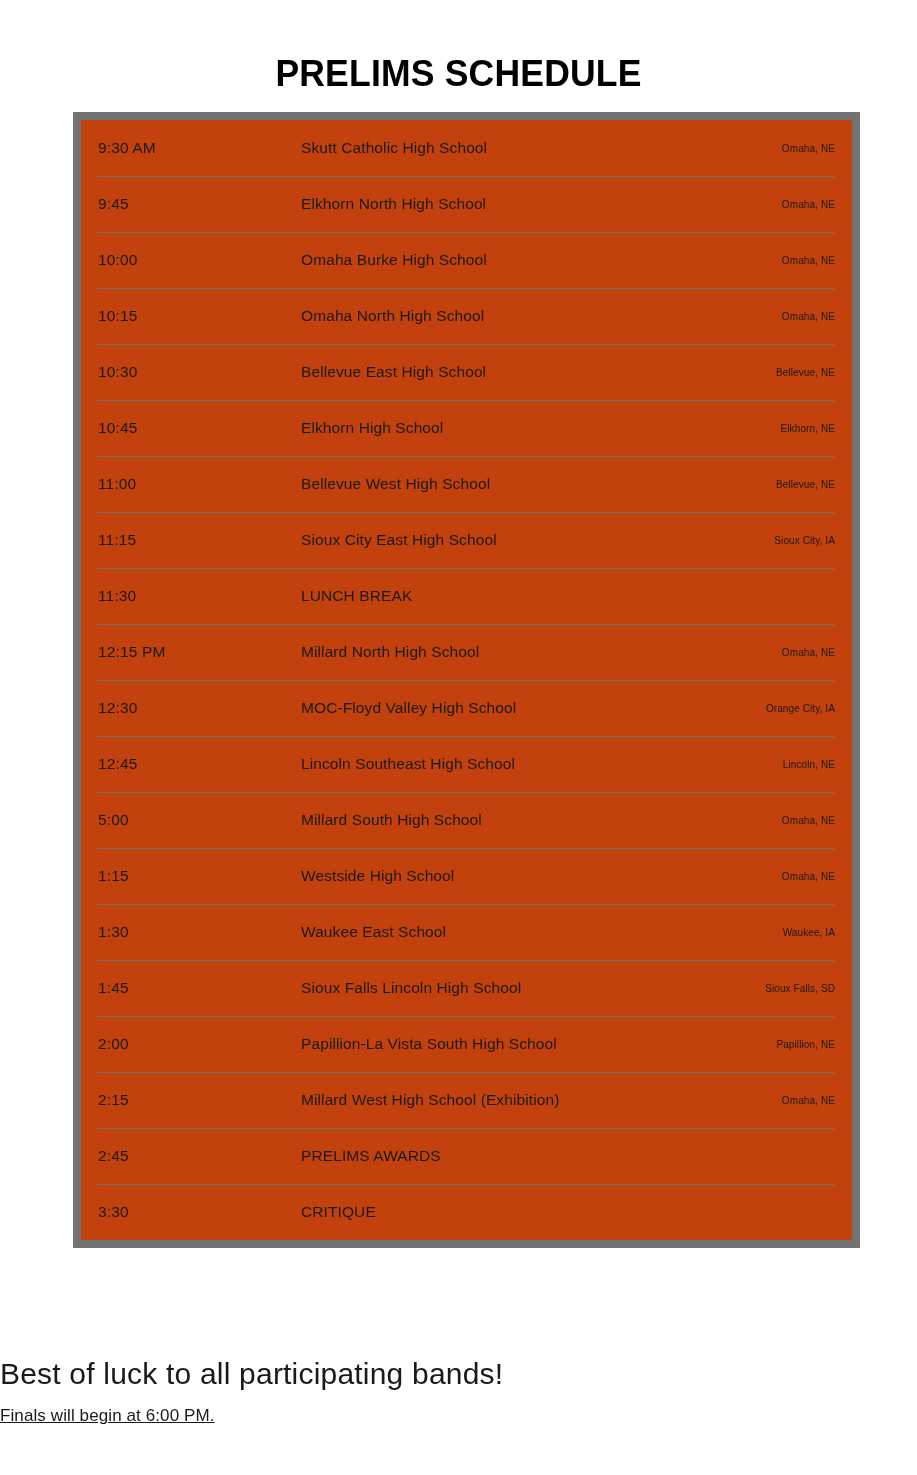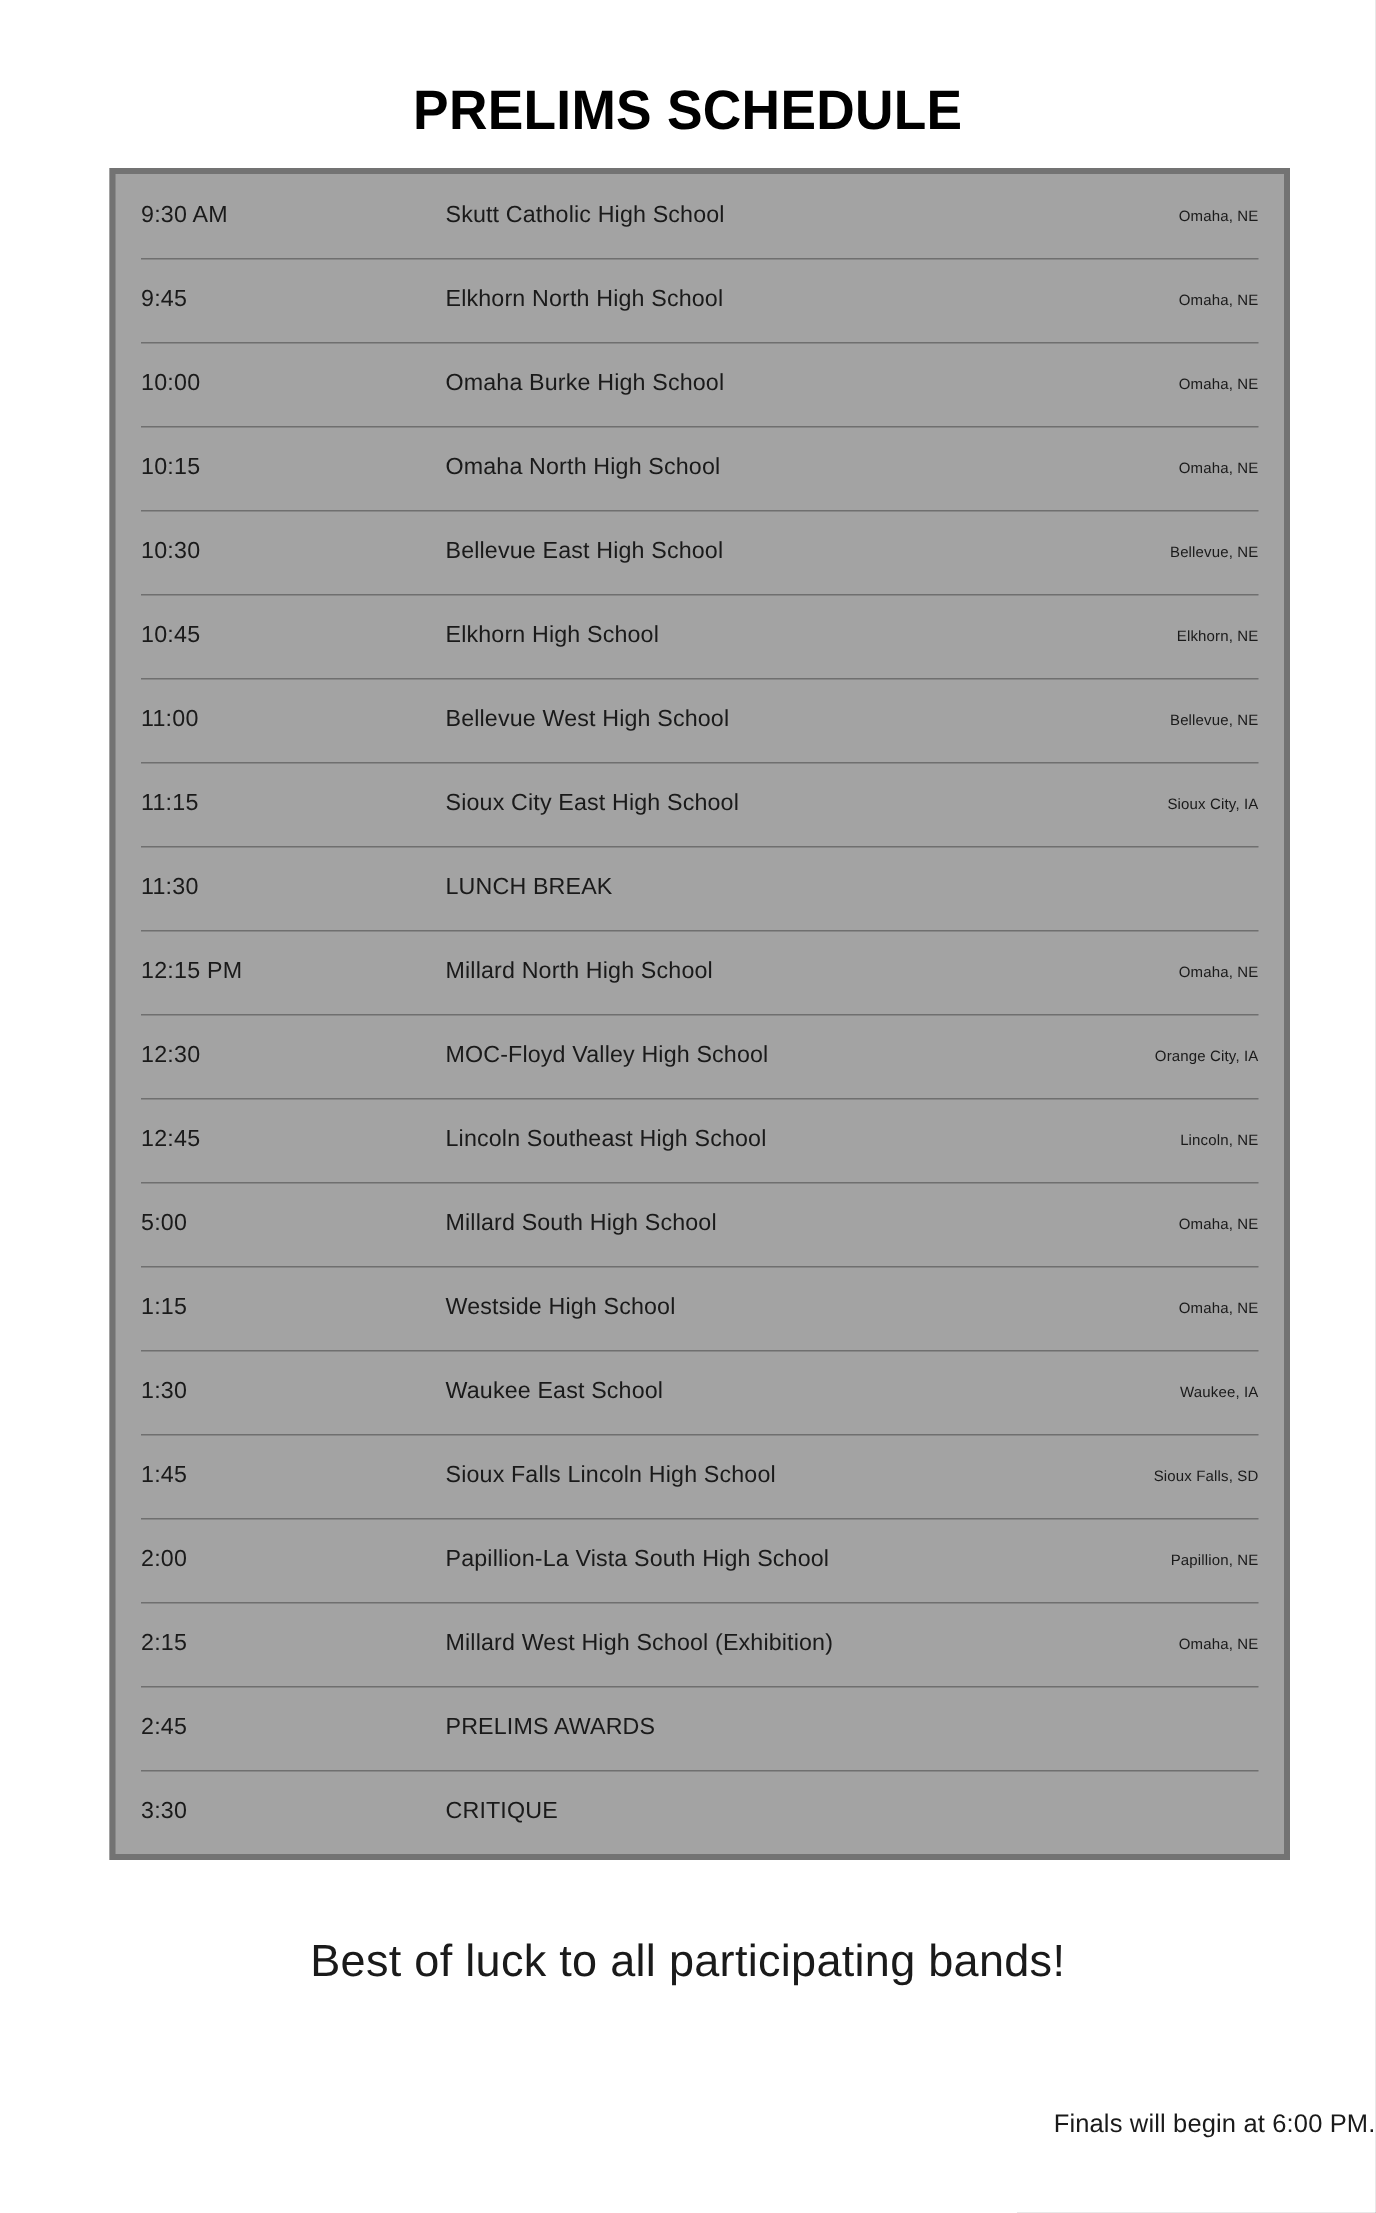--- a/index.html
+++ b/index.html
@@ -40,22 +40,22 @@
     transform-origin: center;
   }
 
   
   .schedule-table {
     position: absolute;
     top: 112px;
     left: 73px;
     width: 787px;
     box-sizing: border-box;
-    border: 4px solid #737373;
-    background: #a3a3a3;
+    border: 8px solid #737373;
+    background: #c2410c;
   }
 
   .schedule-row {
     display: flex;
     align-items: center;
     height: 56px;
     box-sizing: border-box;
     padding: 0 17px;
     position: relative;
   }
@@ -89,40 +89,40 @@
     font-size: 10px;
     letter-spacing: 0.1px;
     color: #1a1a1a;
     white-space: nowrap;
     text-align: right;
   }
 
   
   .footer-main {
     position: absolute;
-    top: 1289px;
+    top: 1355px;
     left: 0;
     width: 917px;
-    text-align: center;
     font-size: 30px;
     font-weight: normal;
     letter-spacing: 0.2px;
     color: #1a1a1a;
     line-height: 38px;
   }
   .footer-sub {
     position: absolute;
     top: 1404px;
     left: 0;
     width: 917px;
-    text-align: right;
+    text-align: left;
     font-size: 17px;
     letter-spacing: 0.1px;
     color: #1a1a1a;
     line-height: 24px;
+    text-decoration: underline;
   }
 </style>
 </head>
 <body>
 
 <div class="page">
 
   <h1 class="page-title">PRELIMS SCHEDULE</h1>
 
   <div class="schedule-table" id="schedule-table">

